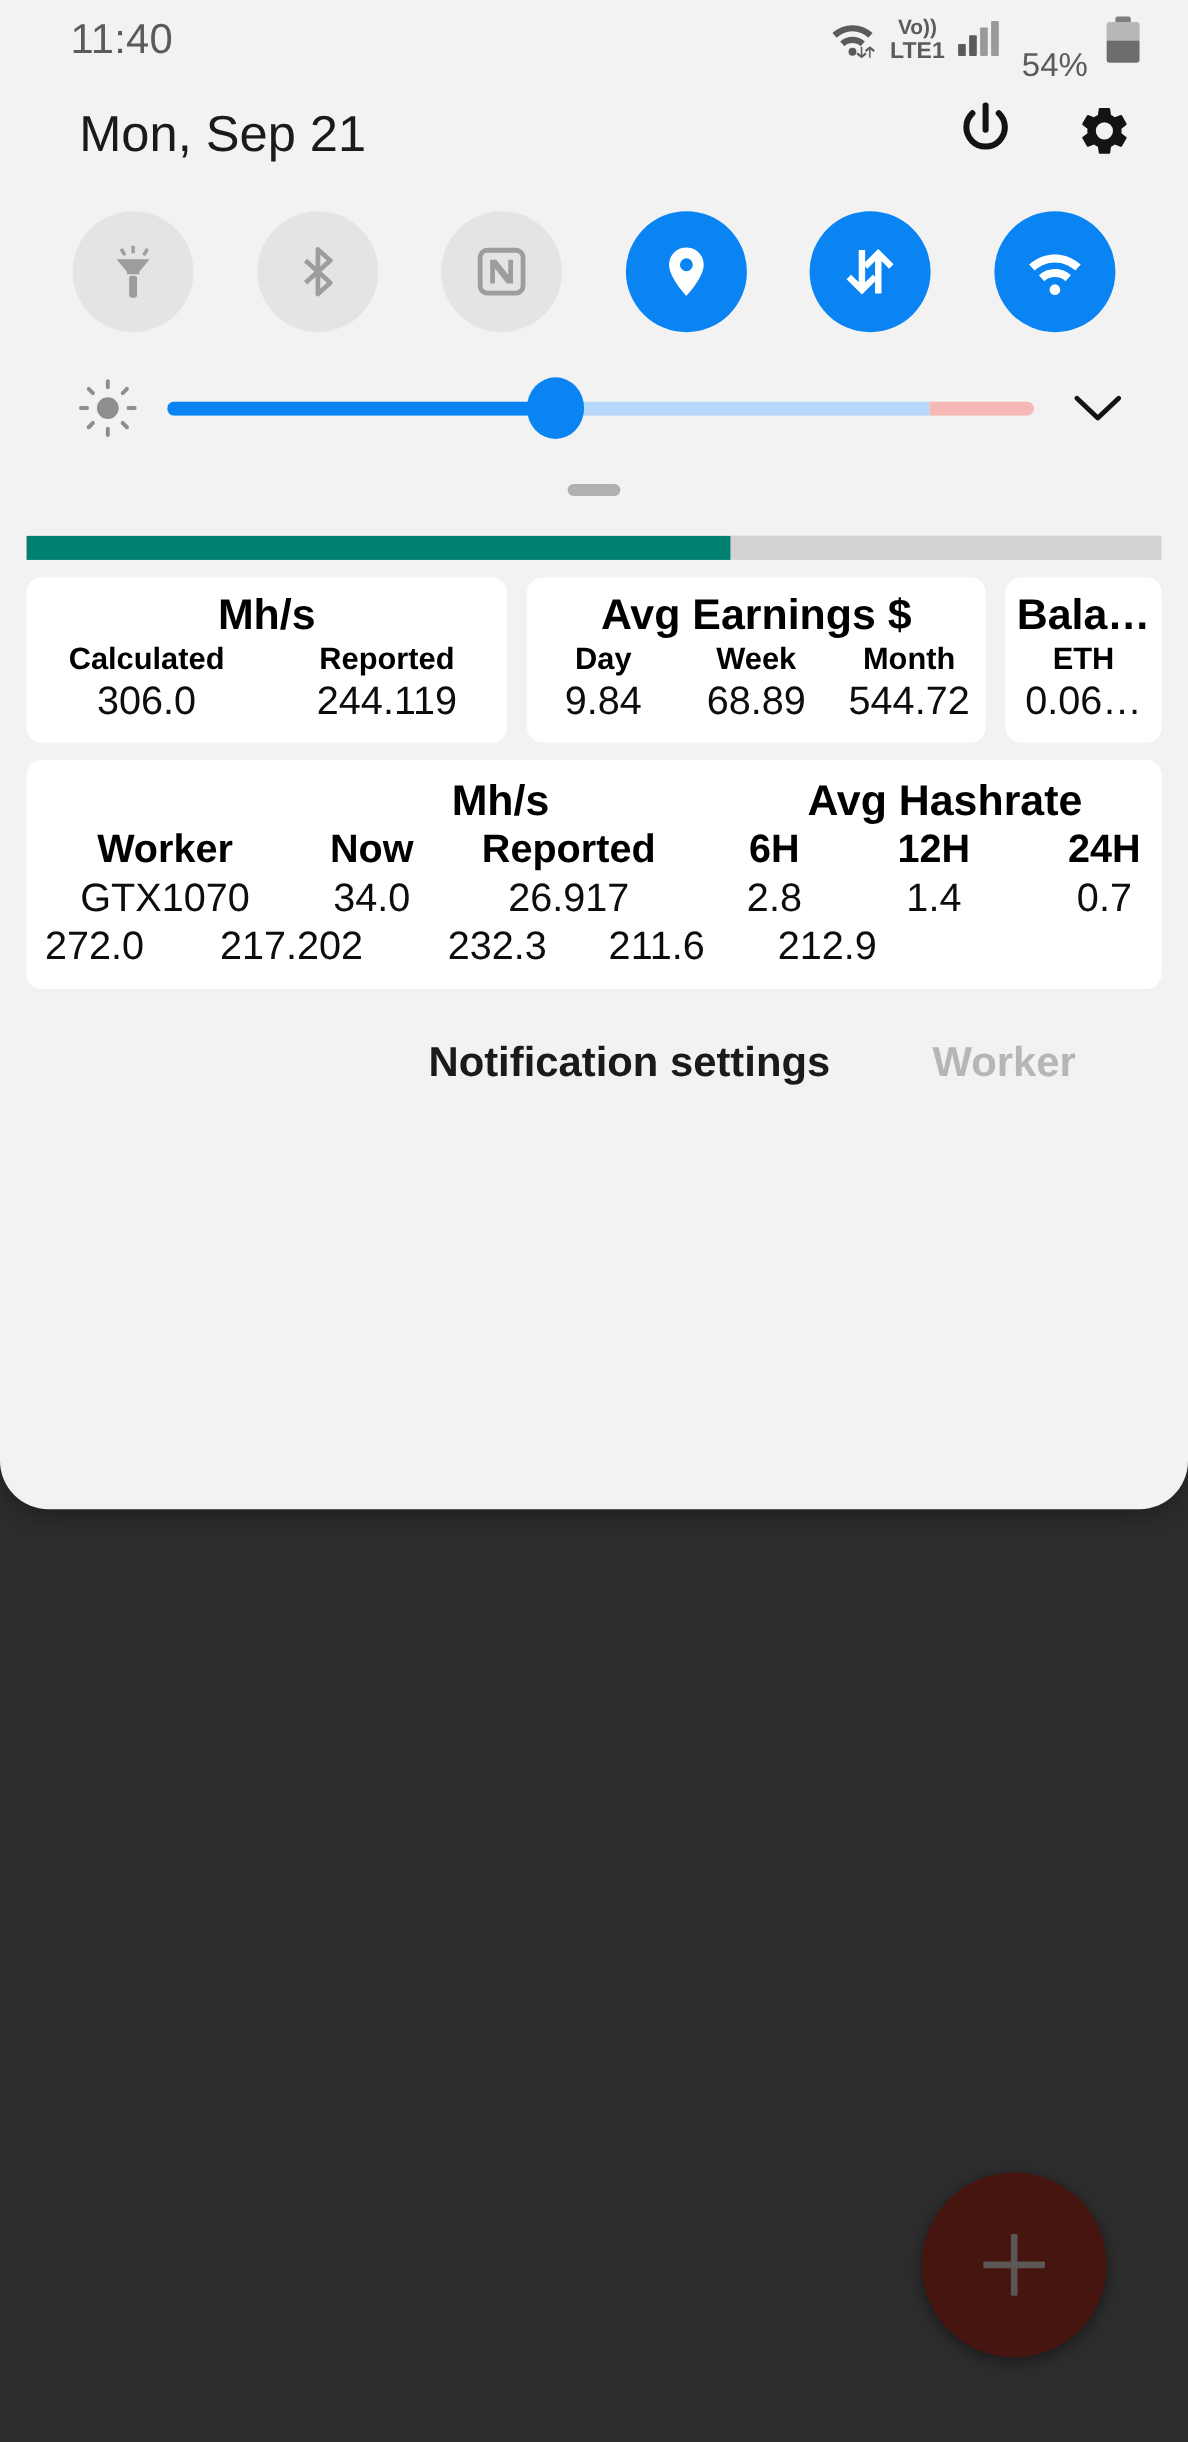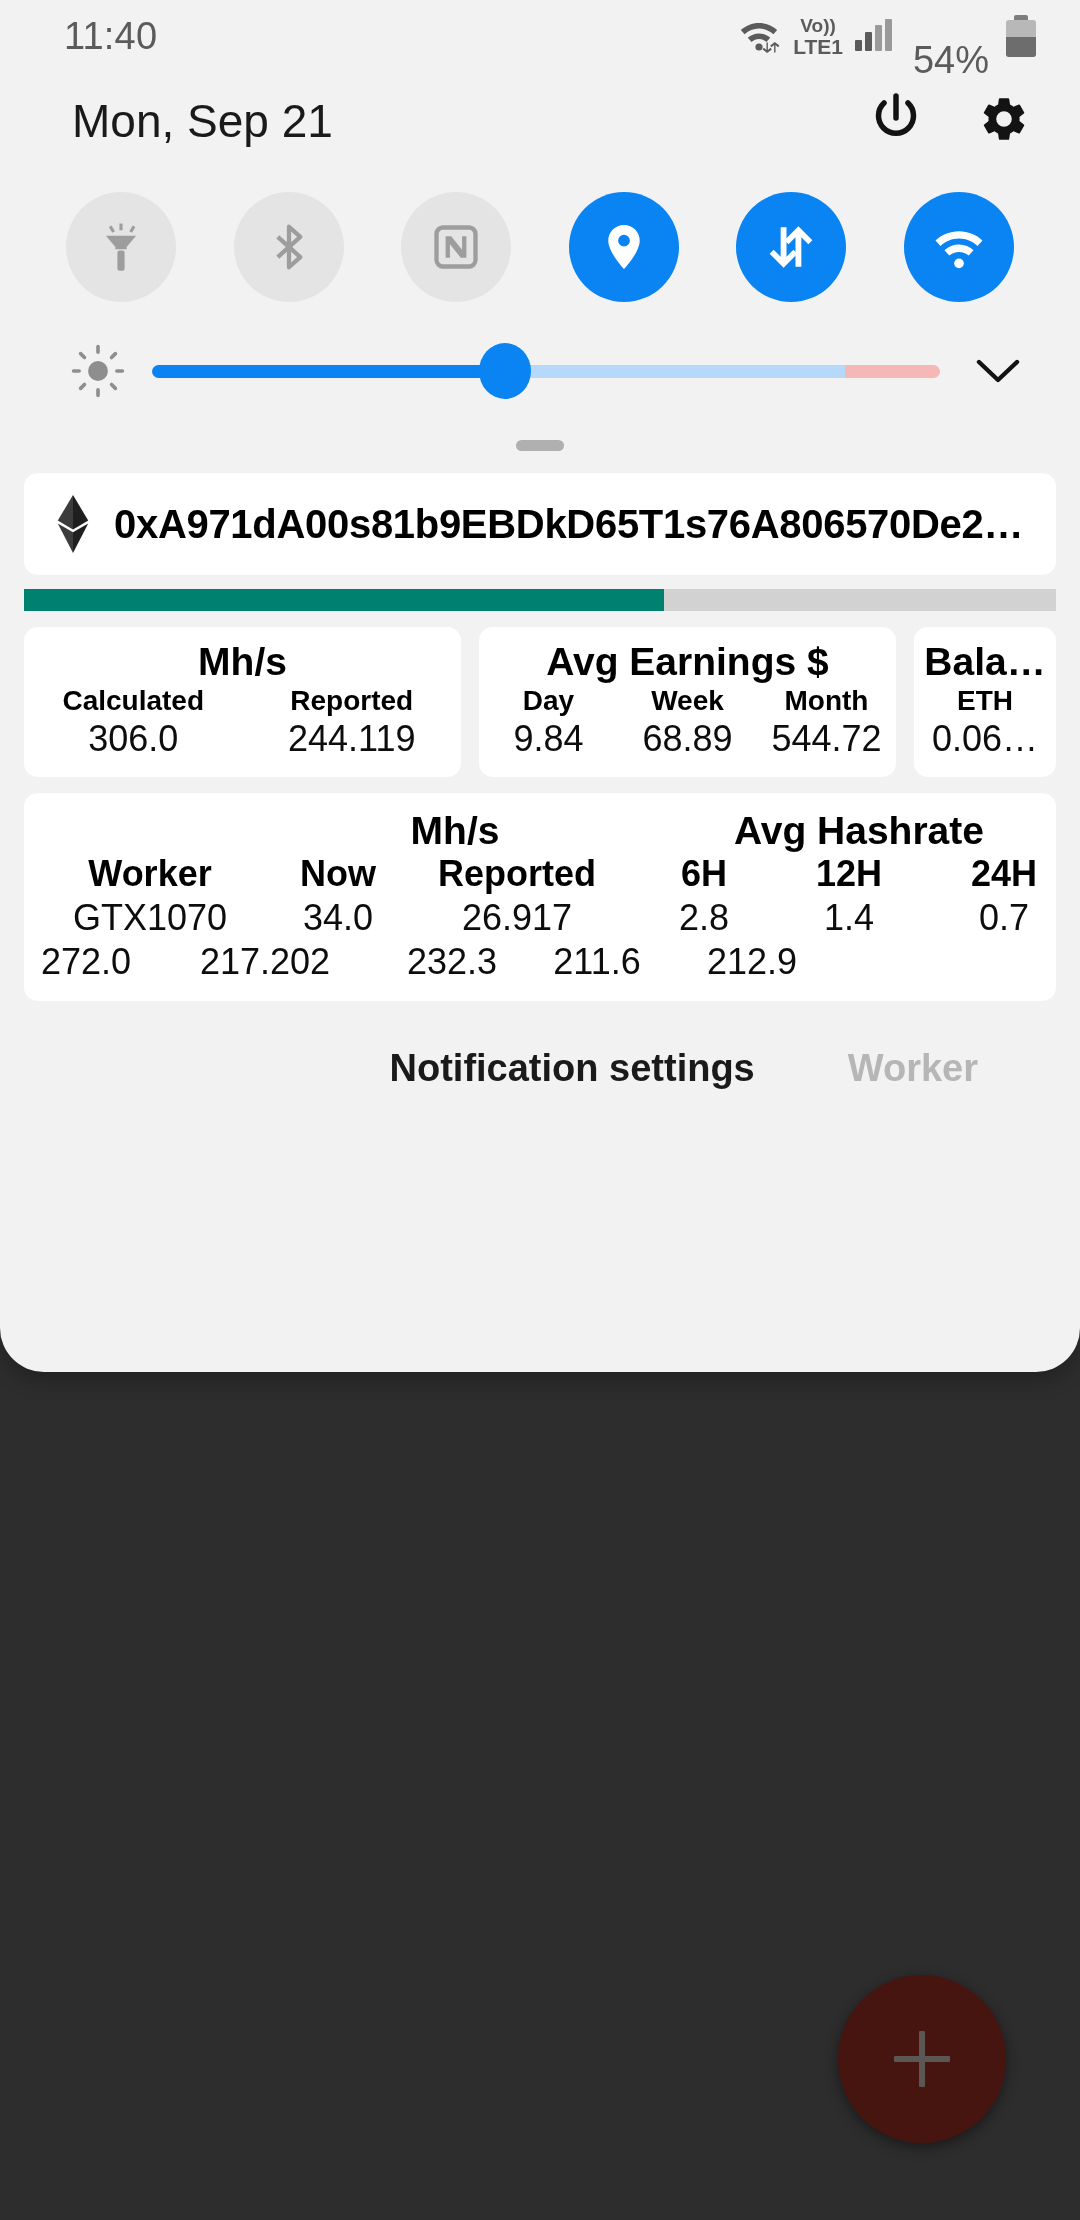--- a/index.html
+++ b/index.html
@@ -46,21 +46,21 @@
               line-height:1; font-size:18px; font-weight:700; color:#5b5b5b;
               margin-left:2px; }
   .vo-stack .v1 { font-size:19px; margin-bottom:1px; }
   .vo-stack .v2 { font-size:21px; }
   .bars { display:flex; align-items:flex-end; gap:3px; height:30px; margin-left:3px; }
   .bars i { display:block; width:7px; background:#9a9a9a; border-radius:1px; }
   .bars i:nth-child(1){ height:11px; background:#5b5b5b; }
   .bars i:nth-child(2){ height:19px; background:#5b5b5b; }
   .bars i:nth-child(3){ height:26px; }
   .bars i:nth-child(4){ height:32px; }
-  #battpct { font-size:38px; color:#5b5b5b; margin-left:12px;margin-top:48px; }
+  #battpct { font-size:30px; color:#5b5b5b; margin-left:12px;margin-top:48px; }
   .batt { position:relative; width:30px; height:42px; margin-left:8px; }
   .batt .cap { position:absolute; left:8px; top:0; width:14px; height:6px;
                background:#7d7d7d; border-radius:2px 2px 0 0; }
   .batt .body { position:absolute; left:0; top:5px; width:30px; height:37px;
                 background:#b8b8b8; border-radius:3px; overflow:hidden; }
   .batt .fill { position:absolute; left:0; bottom:0; width:100%; height:54%;
                 background:#6d6d6d; }
 
   
   #daterow {
@@ -277,31 +277,20 @@
         </svg>
       </div>
     </div>
 
     <div id="handle">
         <span></span>
       </div>
 
     <div id="notif">
 
-      <div class="nrow">
-        <span id="eth-icon">
-          <svg width="46" height="58" viewBox="0 0 24 32">
-            <path fill="#3c3c3c" d="M12 0 3.6 14.1 12 19z"></path>
-            <path fill="#1f1f1f" d="M12 0v19l8.4-4.9z"></path>
-            <path fill="#3c3c3c" d="M12 20.6 3.6 15.7 12 32z"></path>
-            <path fill="#1f1f1f" d="M12 32 20.4 15.7 12 20.6z"></path>
-          </svg>
-        </span>
-        <span id="eth-addr">0xA971dA00s81b9EBDkD65T1s76A806570De2…</span>
-      </div>
 
       <div id="progress">
         <div class="bar" style="width:62%"></div>
       </div>
 
       <div id="cards">
 
         <div class="card" id="card-hash">
           <div class="ctitle">Mh/s</div>
           <div class="crow">

